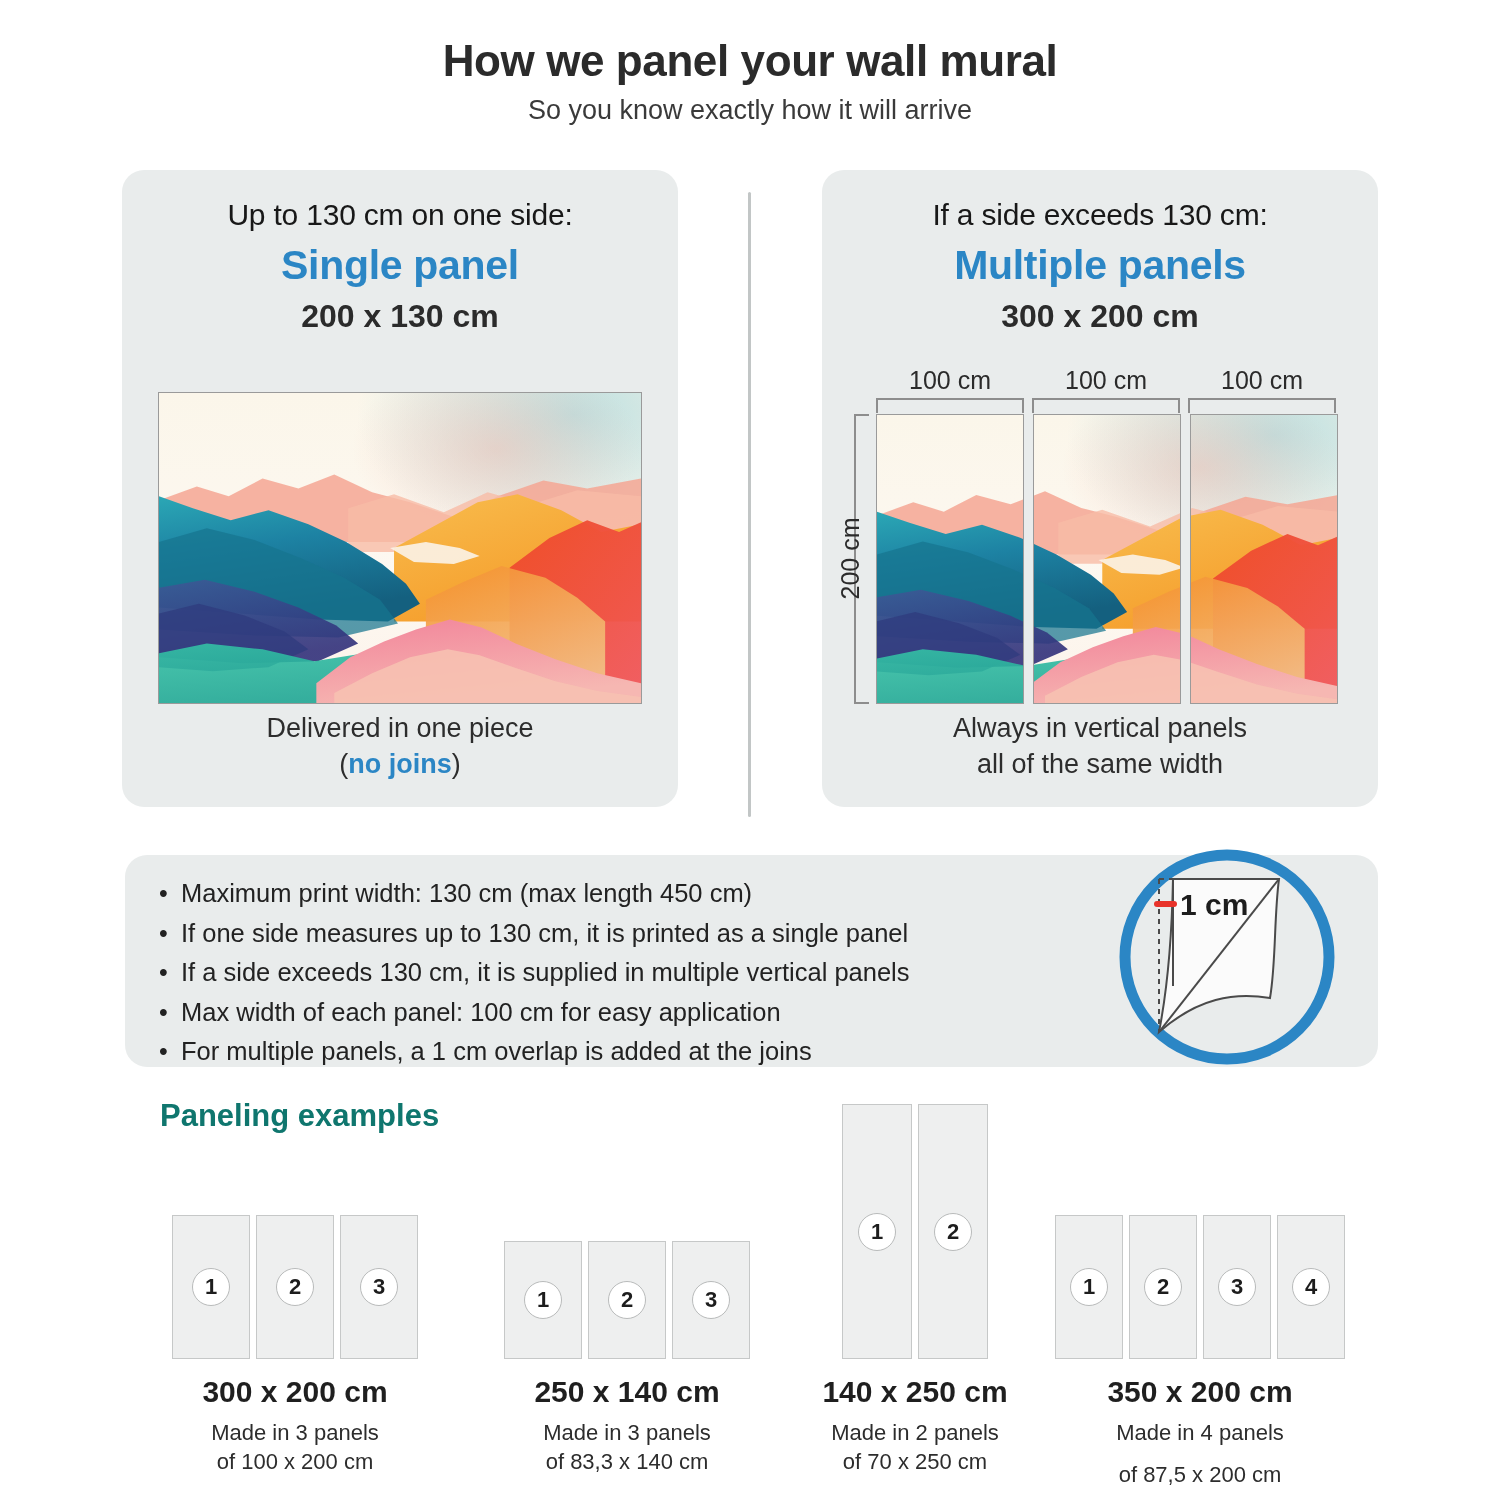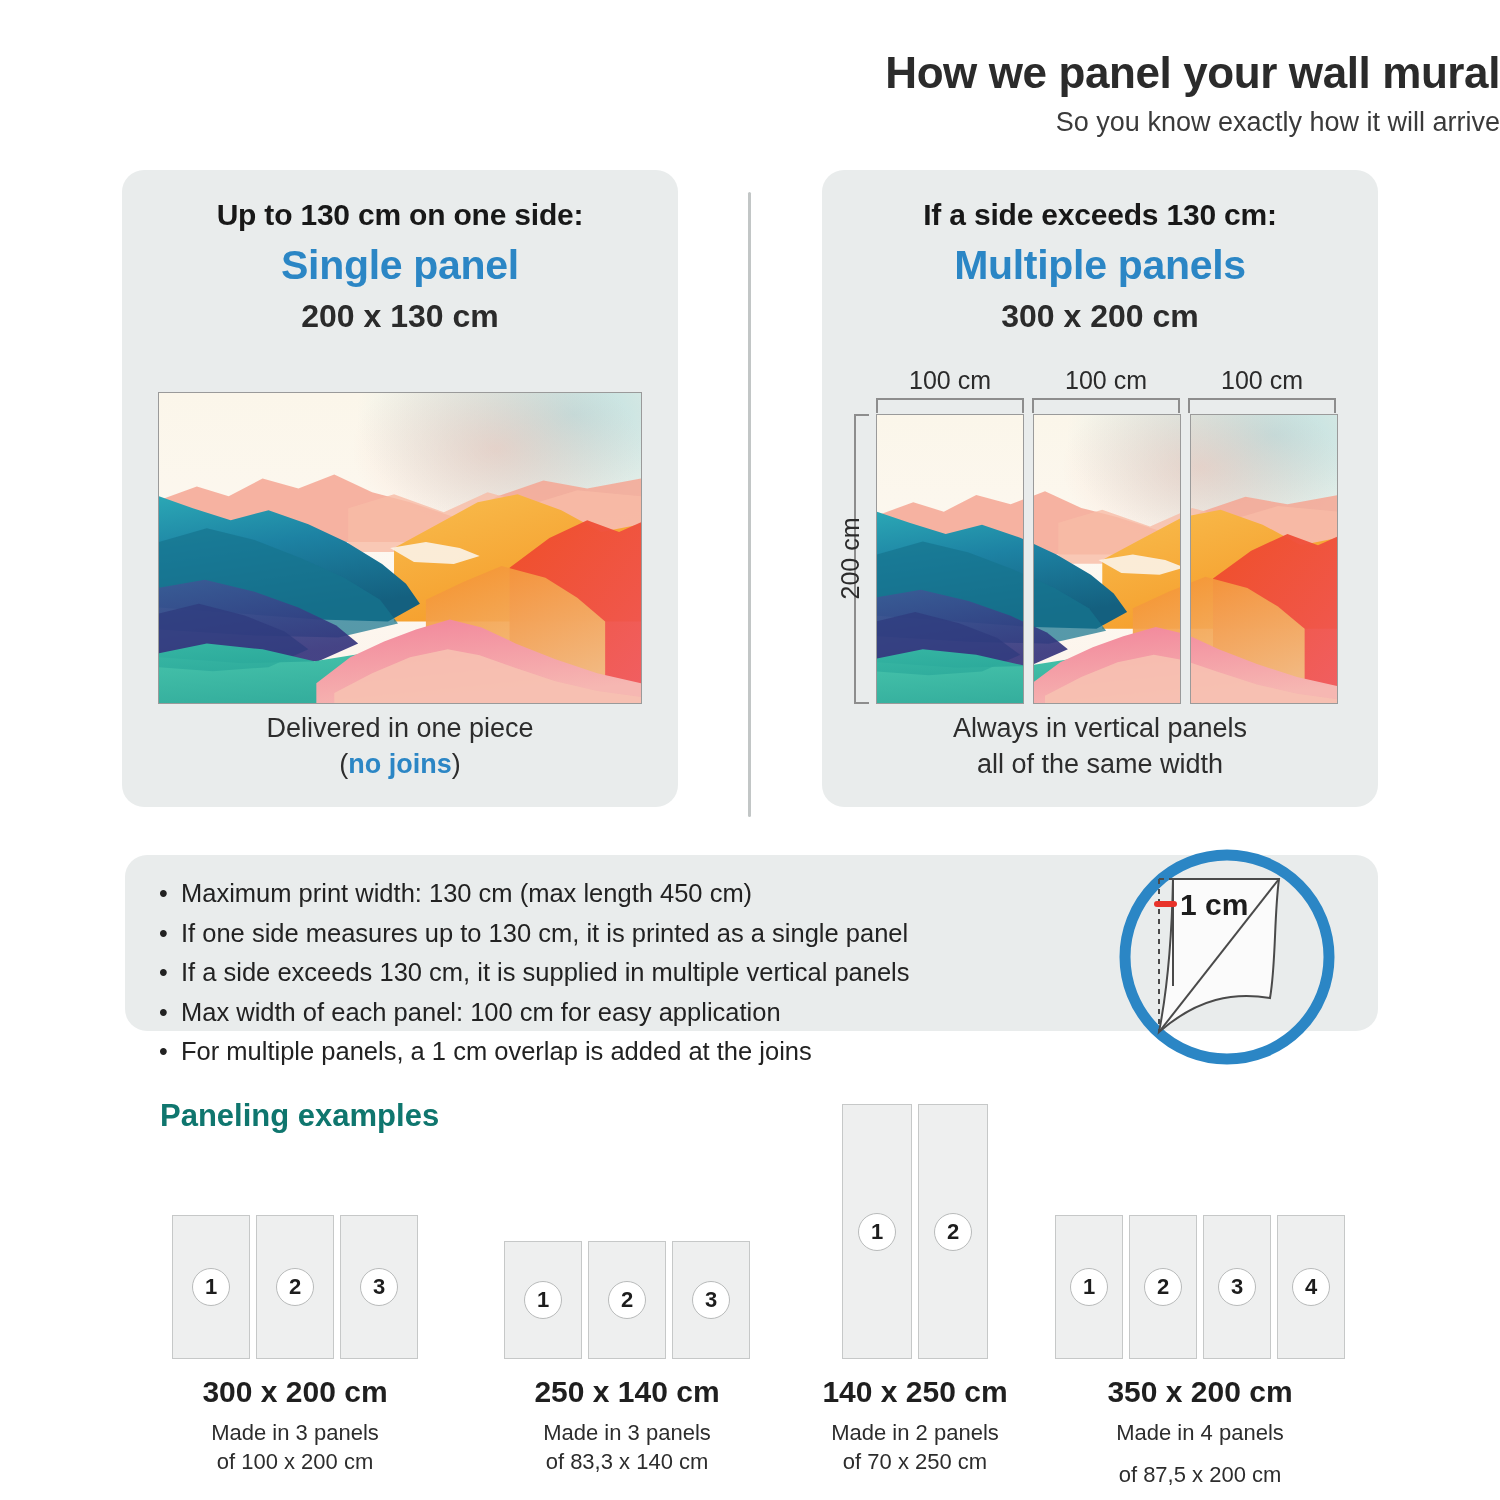--- a/index.html
+++ b/index.html
@@ -8,21 +8,21 @@
     width: 1500px;
     height: 1500px;
     background: #ffffff;
     font-family: "Liberation Sans", sans-serif;
     color: #2d2d2d;
     overflow: hidden;
     position: relative;
   }
 
   
-  .header { text-align: right; padding-top: 48px; }
+  .header { text-align: center; padding-top: 36px; }
   .header h1 {
     font-size: 44px;
     font-weight: bold;
     letter-spacing: -0.4px;
     color: #2b2b2b;
   }
   .header .subtitle {
     font-size: 27px;
     color: #3a3a3a;
     margin-top: 9px;
@@ -51,21 +51,21 @@
     top: 22px;
     width: 3px;
     height: 625px;
     background: #c2c6c6;
     border-radius: 2px;
   }
 
   .card-head { text-align: center; padding-top: 28px; }
   .card-head .cond {
     font-size: 30px;
-    font-weight: bold;
+    font-weight: normal;
     color: #181818;
     letter-spacing: -0.2px;
   }
   .card-head .mode {
     font-size: 41px;
     font-weight: bold;
     color: #2b86c5;
     margin-top: 10px;
     letter-spacing: -0.3px;
   }
@@ -138,21 +138,21 @@
     color: #2b2b2b;
     transform: rotate(-90deg);
     transform-origin: center center;
     white-space: nowrap;
   }
 
   
   .notes-card {
     position: absolute;
     left: 125px; top: 855px;
-    width: 1253px; height: 176px;
+    width: 1253px; height: 212px;
     background: #e9ecec;
     border-radius: 22px;
   }
   .notes-list {
     position: absolute;
     left: 30px; top: 19px;
     list-style: none;
   }
   .notes-list li {
     font-size: 25.5px;

